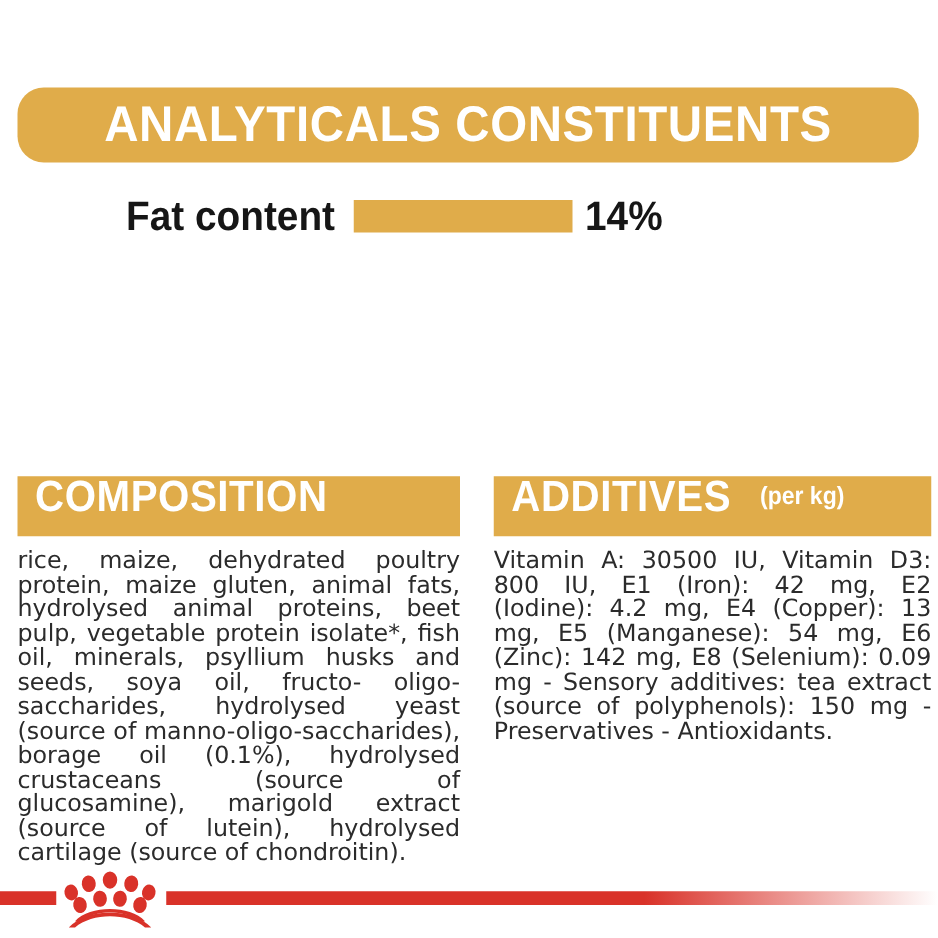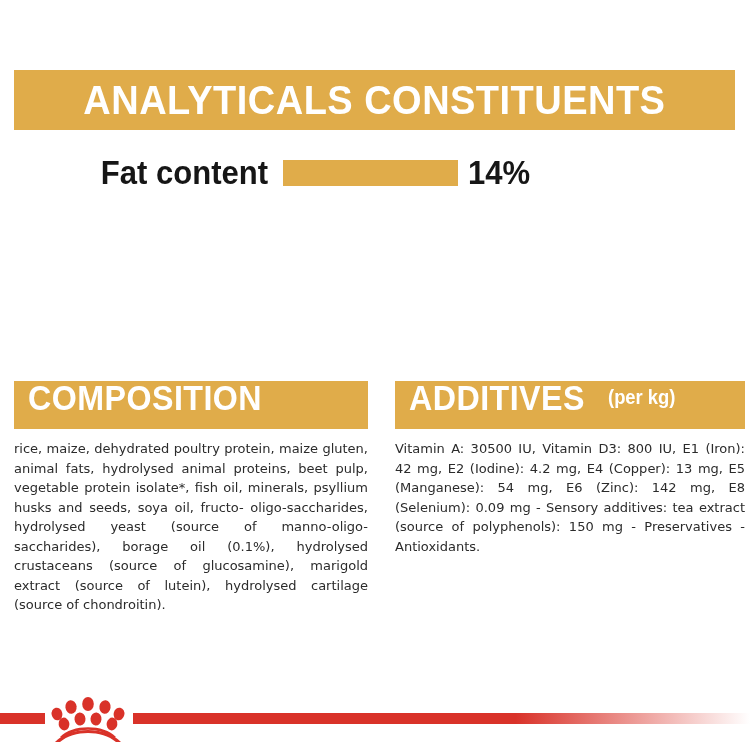--- a/index.html
+++ b/index.html
@@ -41,20 +41,21 @@
   }
 
   
   .analyticals-banner {
     position: absolute;
     left: 14px;
     top: 70px;
     width: 721px;
     height: 60px;
     justify-content: center;
+    border-radius: 21px;
   }
   .analyticals-banner .banner-title {
     font-size: 40px;
     line-height: 40px;
     transform: scaleX(0.95);
     transform-origin: center center;
   }
 
   
   .chart {
@@ -139,21 +140,21 @@
     color: #ffffff;
     margin-left: 8px;
     transform: scaleX(0.92);
     transform-origin: left center;
     white-space: nowrap;
   }
 
   .panel-body {
     margin-top: 10px;
     font-family: "DejaVu Sans", sans-serif;
-    font-size: 13px;
+    font-size: 19px;
     line-height: 19.5px;
     color: #2b2b2b;
     text-align: justify;
     text-justify: inter-word;
     hyphens: none;
   }
   .panel-composition .panel-body { text-align: justify; }
   .panel-additives .panel-body { text-align: justify; }
 
   

